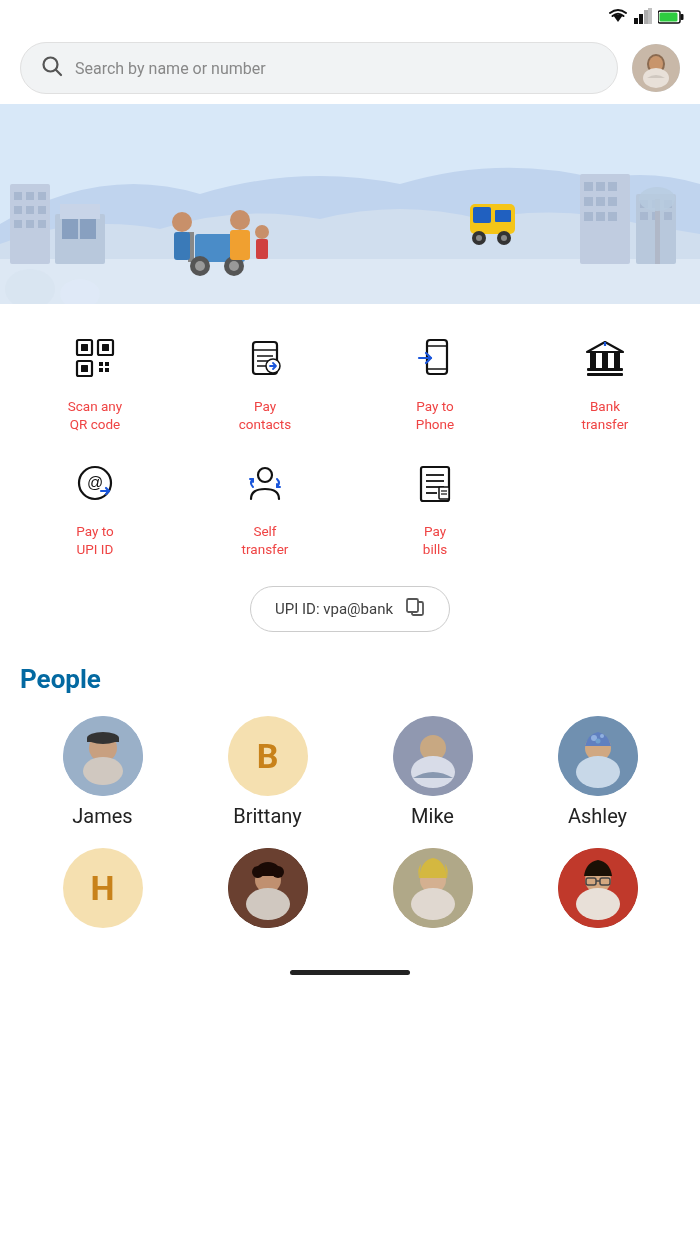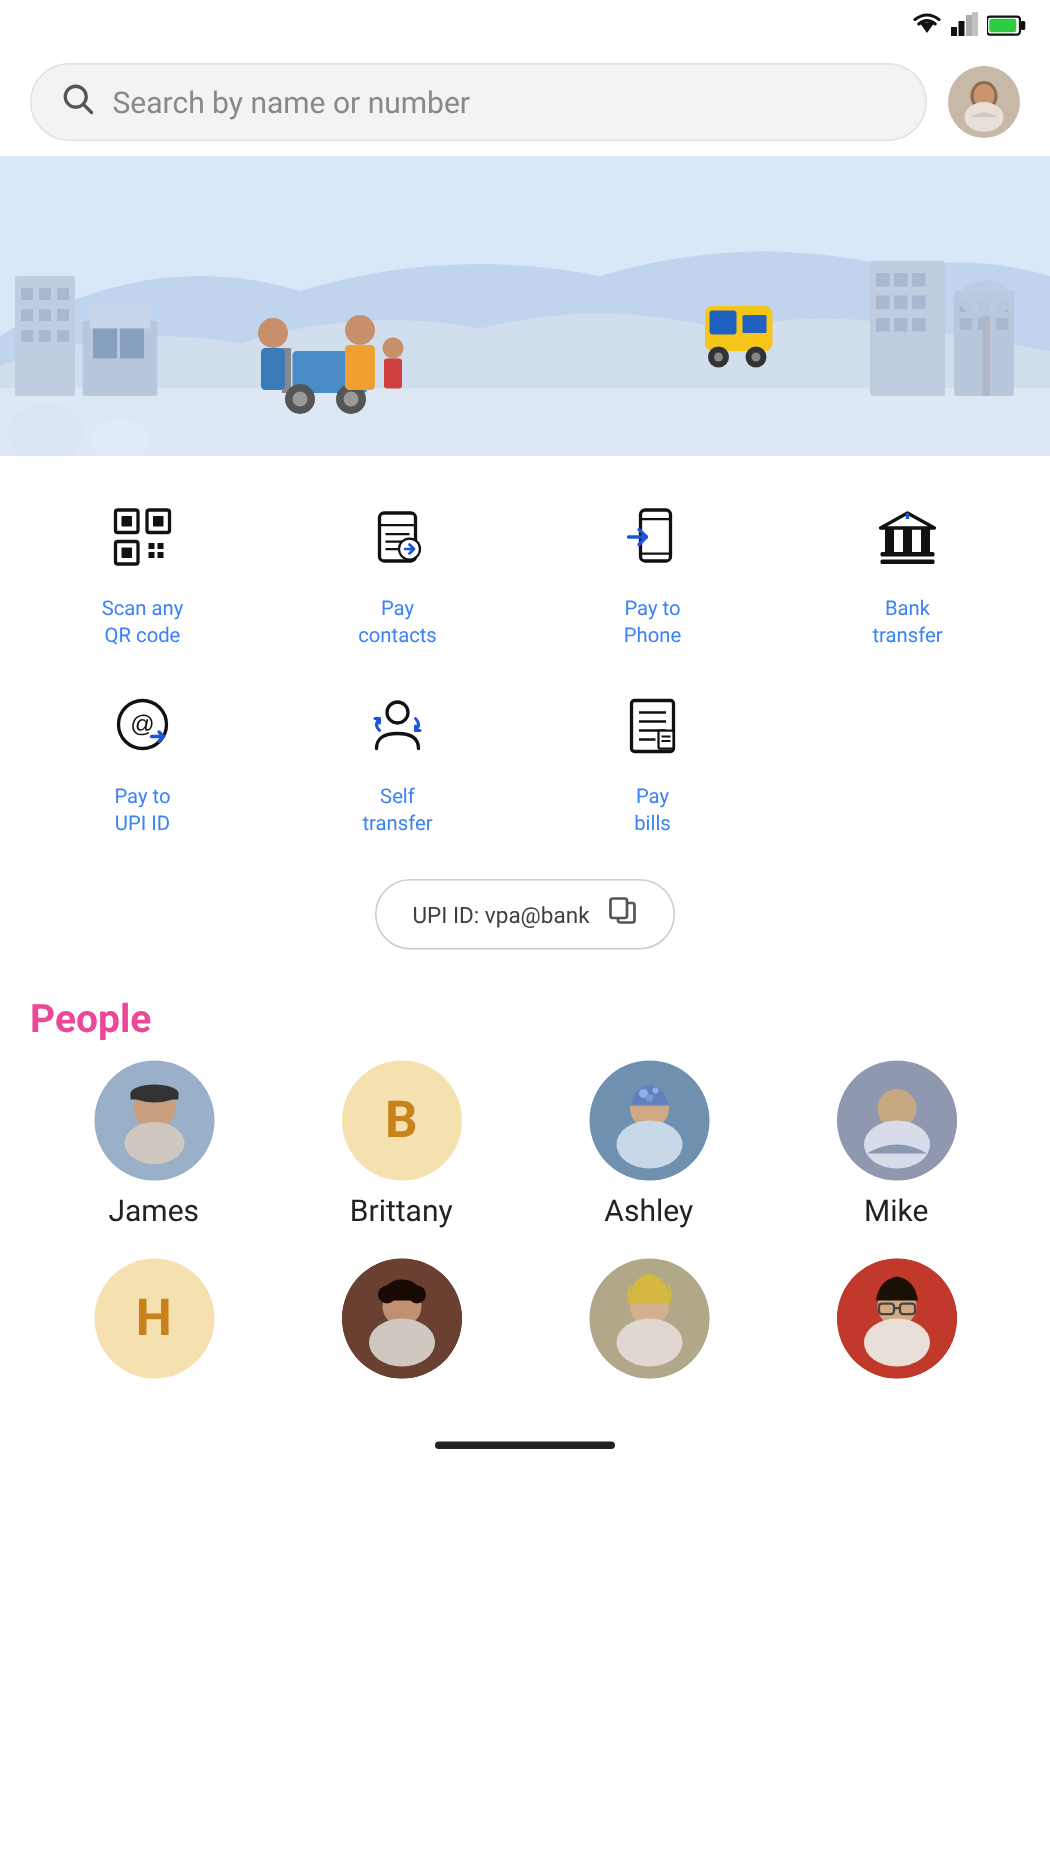--- a/index.html
+++ b/index.html
@@ -35,21 +35,21 @@
       flex: 1;
       display: flex;
       align-items: center;
       background: #f1f3f4;
       border-radius: 50px;
       padding: 12px 20px;
       gap: 12px;
       border: 1px solid #e0e0e0;
     }
     .search-bar .search-input-text {
-      font-size: 20px;
+      font-size: 16px;
       color: #888;
       font-weight: 400;
     }
     .avatar-circle {
       width: 48px;
       height: 48px;
       border-radius: 50%;
       overflow: hidden;
       flex-shrink: 0;
       background: #ccc;
@@ -87,21 +87,21 @@
     }
     .action-icon-circle {
       width: 60px;
       height: 60px;
       display: flex;
       align-items: center;
       justify-content: center;
     }
     .action-label {
       font-size: 13.5px;
-      color: #3b82f6;
+      color: #ef4444;
       text-align: center;
       line-height: 1.3;
       font-weight: 400;
     }
 
     
     .upi-bar-row {
       display: flex;
       justify-content: center;
       padding: 18px 20px 24px;
@@ -121,22 +121,22 @@
       font-size: 18px;
     }
 
     
     .people-section {
       padding: 8px 20px 20px;
     }
     .people-title {
       font-size: 26px;
       font-weight: 700;
-      color: #ec4899;
-      margin-bottom: 12px;
+      color: #0369a1;
+      margin-bottom: 22px;
     }
     .people-grid {
       display: grid;
       grid-template-columns: repeat(4, 1fr);
       row-gap: 20px;
     }
     .person-item {
       display: flex;
       flex-direction: column;
       align-items: center;
@@ -451,49 +451,49 @@
     </div>
 
     <div class="person-item">
       <div class="person-avatar avatar-brittany" style="background:#f5e0b0; color:#c8821a; font-size:34px; font-weight:700;">
         B
       </div>
       <span class="person-name">Brittany</span>
     </div>
 
     <div class="person-item">
+      <div class="person-avatar avatar-mike">
+        <svg width="80" height="80" viewBox="0 0 80 80">
+          <circle cx="40" cy="40" r="40" fill="#9098b0"></circle>
+          <circle cx="40" cy="32" r="13" fill="#c8a882"></circle>
+          <ellipse cx="40" cy="56" rx="22" ry="16" fill="#d8dce8"></ellipse>
+
+          <path d="M20 62 Q40 50 60 62" fill="#8898b0"></path>
+        </svg>
+      </div>
+      <span class="person-name">Mike</span>
+    </div>
+
+    <div class="person-item">
       <div class="person-avatar avatar-ashley">
         <svg width="80" height="80" viewBox="0 0 80 80">
           <circle cx="40" cy="40" r="40" fill="#7090b0"></circle>
           <circle cx="40" cy="32" r="13" fill="#d0a882"></circle>
           <ellipse cx="40" cy="56" rx="22" ry="16" fill="#c8d8e8"></ellipse>
 
           <path d="M27 30 Q30 18 40 16 Q50 18 53 30" fill="#6080c0"></path>
           <circle cx="36" cy="22" r="3" fill="#90b0e0"></circle>
           <circle cx="44" cy="20" r="2" fill="#90b0e0"></circle>
           <circle cx="40" cy="25" r="2.5" fill="#70a0d0"></circle>
         </svg>
       </div>
       <span class="person-name">Ashley</span>
     </div>
 
     <div class="person-item">
-      <div class="person-avatar avatar-mike">
-        <svg width="80" height="80" viewBox="0 0 80 80">
-          <circle cx="40" cy="40" r="40" fill="#9098b0"></circle>
-          <circle cx="40" cy="32" r="13" fill="#c8a882"></circle>
-          <ellipse cx="40" cy="56" rx="22" ry="16" fill="#d8dce8"></ellipse>
-
-          <path d="M20 62 Q40 50 60 62" fill="#8898b0"></path>
-        </svg>
-      </div>
-      <span class="person-name">Mike</span>
-    </div>
-
-    <div class="person-item">
       <div class="person-avatar avatar-h" style="background:#f5e0b0; color:#c8821a; font-size:34px; font-weight:700;">
         H
       </div>
       <span class="person-name"></span>
     </div>
 
     <div class="person-item">
       <div class="person-avatar" style="background: linear-gradient(135deg, #5a3020 0%, #3a1810 100%);">
         <svg width="80" height="80" viewBox="0 0 80 80">
           <circle cx="40" cy="40" r="40" fill="#6a4030"></circle>

